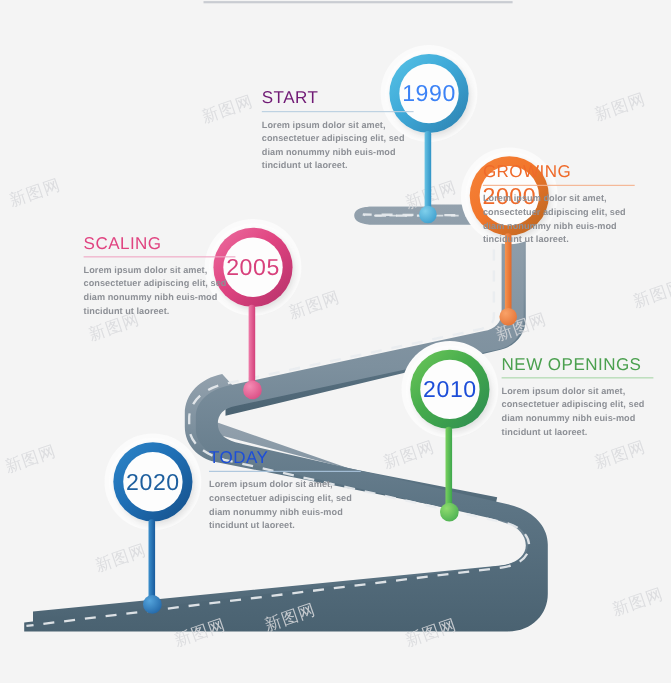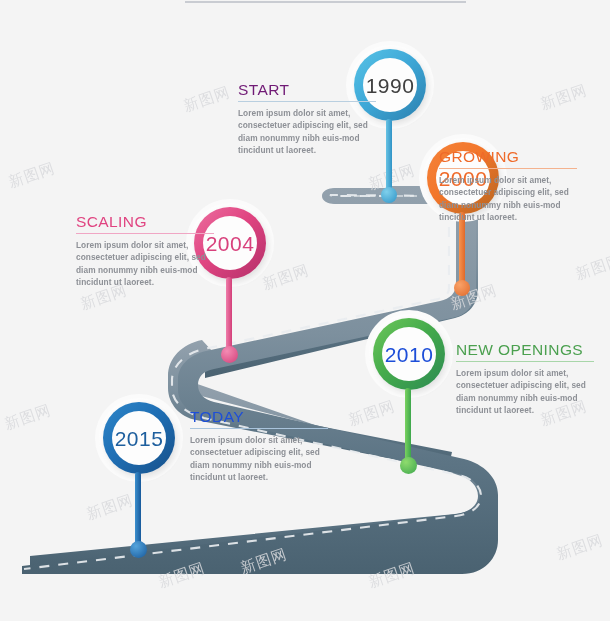--- a/index.html
+++ b/index.html
@@ -185,21 +185,21 @@
     <div class="wm" style="left:368px; top:566px;">新图网</div>
     <div class="wm" style="left:556px; top:538px;">新图网</div>
     <div class="wm" style="left:86px;  top:498px;">新图网</div>
     <div class="wm" style="left:240px; top:552px;">新图网</div>
   </div>
 
   <div class="pin" style="left:350px;top:45px;width:82px;height:160px;">
     <div class="halo" style="left:0;top:0;width:80px;height:80px;box-shadow:0 0 0 4px #fbfbfb;"></div>
     <div class="ring" style="left:4px;top:4px;width:72px;height:72px;background:linear-gradient(135deg,#57c3e6 0%,#3fa9d8 45%,#2b7fae 100%);box-shadow:2px 3px 6px rgba(0,0,0,.12);"></div>
     <div class="inner" style="left:13px;top:13px;width:54px;height:54px;">
-      <span class="year" style="color:#404040;">1990</span>
+      <span class="year" style="color:#3b82f6;">1990</span>
     </div>
     <div class="stem" style="left:36px;top:74px;width:6px;height:76px;background:linear-gradient(90deg,#68c3e4,#2f93c6);"></div>
     <div class="dot" style="left:31px;top:142px;width:16px;height:16px;background:radial-gradient(circle at 35% 30%,#7fd0ec,#2f93c6);"></div>
   </div>
 
   <div class="block" style="left:238px;top:53px;">
     <h3 style="color:#701a75;margin-top:28px;">START</h3>
     <div class="rule" style="background:#b9cfe0;"></div>
     <p>Lorem ipsum dolor sit amet, consectetuer adipiscing elit, sed diam nonummy nibh euis-mod tincidunt ut laoreet.</p>
   </div>
@@ -217,21 +217,21 @@
   <div class="block" style="left:439px;top:148px;">
     <h3 style="color:#ef6a2a;">GROWING</h3>
     <div class="rule" style="background:#f4b28e;"></div>
     <p>Lorem ipsum dolor sit amet, consectetuer adipiscing elit, sed diam nonummy nibh euis-mod tincidunt ut laoreet.</p>
   </div>
 
   <div class="pin" style="left:190px;top:203px;width:82px;height:162px;">
     <div class="halo" style="left:0;top:0;width:80px;height:80px;box-shadow:0 0 0 4px #fbfbfb;"></div>
     <div class="ring" style="left:4px;top:4px;width:72px;height:72px;background:linear-gradient(135deg,#ec6fa0 0%,#e04481 45%,#b33069 100%);box-shadow:2px 3px 6px rgba(0,0,0,.12);"></div>
     <div class="inner" style="left:13px;top:13px;width:54px;height:54px;">
-      <span class="year" style="color:#d8417c;">2004</span>
+      <span class="year" style="color:#d8417c;">2005</span>
     </div>
     <div class="stem" style="left:36px;top:74px;width:6px;height:78px;background:linear-gradient(90deg,#ef7daa,#d33f79);"></div>
     <div class="dot" style="left:31px;top:143px;width:17px;height:17px;background:radial-gradient(circle at 35% 30%,#f48cb4,#d33f79);"></div>
   </div>
 
   <div class="block" style="left:76px;top:213px;">
     <h3 style="color:#e04481;">SCALING</h3>
     <div class="rule" style="background:#f0a6c4;"></div>
     <p>Lorem ipsum dolor sit amet, consectetuer adipiscing elit, sed diam nonummy nibh euis-mod tincidunt ut laoreet.</p>
   </div>
@@ -239,31 +239,31 @@
   <div class="pin" style="left:369px;top:314px;width:82px;height:162px;">
     <div class="halo" style="left:0;top:0;width:80px;height:80px;box-shadow:0 0 0 4px #fbfbfb;"></div>
     <div class="ring" style="left:4px;top:4px;width:72px;height:72px;background:linear-gradient(135deg,#6ec85a 0%,#45ab4c 45%,#2c8a52 100%);box-shadow:2px 3px 6px rgba(0,0,0,.12);"></div>
     <div class="inner" style="left:13px;top:13px;width:54px;height:54px;">
       <span class="year" style="color:#1d4ed8;">2010</span>
     </div>
     <div class="stem" style="left:36px;top:74px;width:6px;height:78px;background:linear-gradient(90deg,#7ad260,#3da64c);"></div>
     <div class="dot" style="left:31px;top:143px;width:17px;height:17px;background:radial-gradient(circle at 35% 30%,#8fdc6e,#3da64c);"></div>
   </div>
 
-  <div class="block" style="left:456px;top:341px;">
+  <div class="block" style="left:456px;top:323px;">
     <h3 style="color:#4ba04f;">NEW OPENINGS</h3>
     <div class="rule" style="background:#a8d6a9;"></div>
     <p>Lorem ipsum dolor sit amet, consectetuer adipiscing elit, sed diam nonummy nibh euis-mod tincidunt ut laoreet.</p>
   </div>
 
   <div class="pin" style="left:99px;top:398px;width:82px;height:162px;">
     <div class="halo" style="left:0;top:0;width:80px;height:80px;box-shadow:0 0 0 4px #fbfbfb;"></div>
     <div class="ring" style="left:4px;top:4px;width:72px;height:72px;background:linear-gradient(135deg,#2e86c8 0%,#1f6fb5 45%,#164f88 100%);box-shadow:2px 3px 6px rgba(0,0,0,.12);"></div>
     <div class="inner" style="left:13px;top:13px;width:54px;height:54px;">
-      <span class="year" style="color:#1e5f9e;">2015</span>
+      <span class="year" style="color:#1e5f9e;">2020</span>
     </div>
     <div class="stem" style="left:36px;top:74px;width:6px;height:78px;background:linear-gradient(90deg,#3b8fcd,#17599b);"></div>
     <div class="dot" style="left:31px;top:143px;width:17px;height:17px;background:radial-gradient(circle at 35% 30%,#54a4dc,#17599b);"></div>
   </div>
 
   <div class="block" style="left:190px;top:408px;">
     <h3 style="color:#1d4ed8;">TODAY</h3>
     <div class="rule" style="background:#a9c4dc;"></div>
     <p>Lorem ipsum dolor sit amet, consectetuer adipiscing elit, sed diam nonummy nibh euis-mod tincidunt ut laoreet.</p>
   </div>

